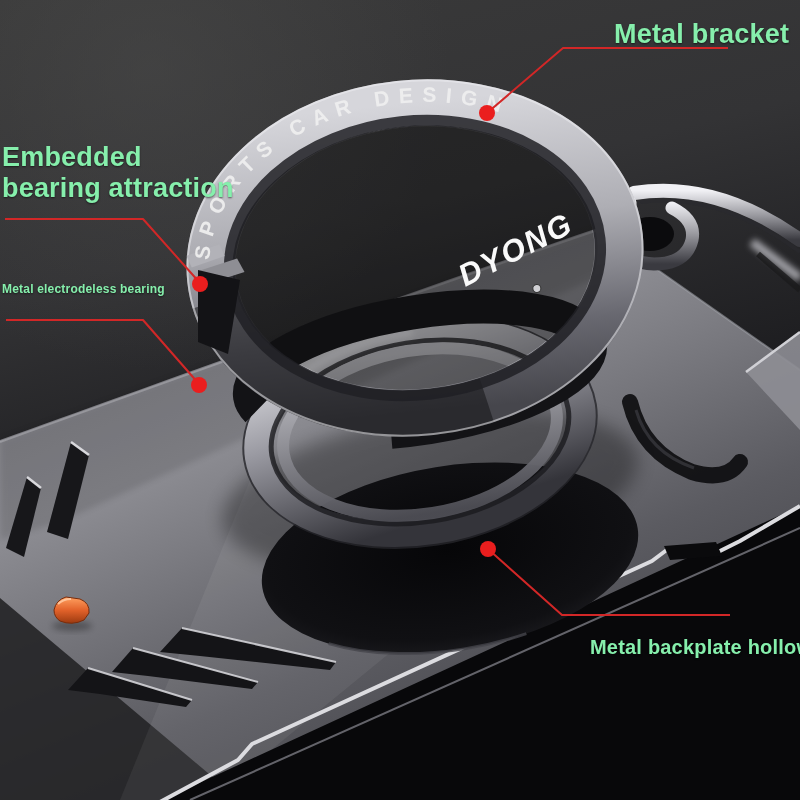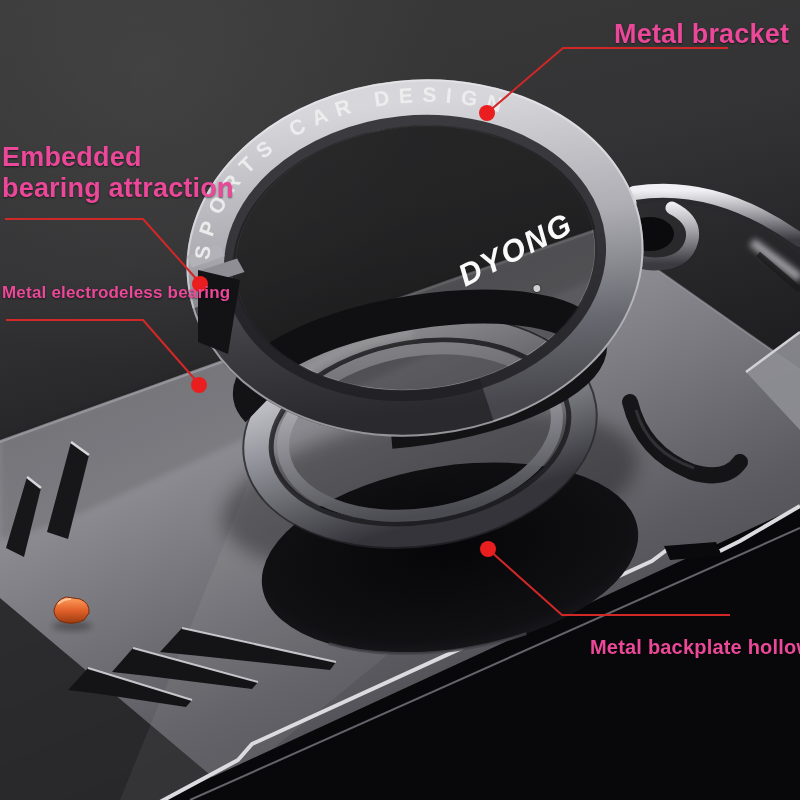--- a/index.html
+++ b/index.html
@@ -3,27 +3,27 @@
 <meta charset="utf-8">
 <style>
   html,body{margin:0;padding:0;background:#000;}
   #stage{
     position:relative;width:800px;height:800px;overflow:hidden;
     font-family:"Liberation Sans",sans-serif;
     background:#111;
   }
   #scene{position:absolute;inset:0;}
   .callout-label{
-    position:absolute;color:#ec4899;font-weight:700;line-height:1.15;
+    position:absolute;color:#86efac;font-weight:700;line-height:1.15;
     letter-spacing:0.2px; text-shadow:0 1px 2px rgba(0,0,0,.55);
     user-select:none;
   }
   #lbl-metal-bracket{left:614px;top:19px;font-size:27px;}
   #lbl-embedded-magnetic{left:2px;top:142px;font-size:27px;width:245px;}
-  #lbl-electrodeless-bearing{left:2px;top:283px;font-size:17px;}
+  #lbl-electrodeless-bearing{left:2px;top:283px;font-size:12px;}
   #lbl-backplate-hollow{left:590px;top:636px;font-size:20px;white-space:nowrap;}
 </style>
 </head>
 <body>
 
 <div id="stage">
 
 <svg id="scene" viewBox="0 0 800 800" width="800" height="800" xmlns="http://www.w3.org/2000/svg">
   <defs>
     <linearGradient id="gBg" x1="0" y1="0" x2="0.25" y2="1">

